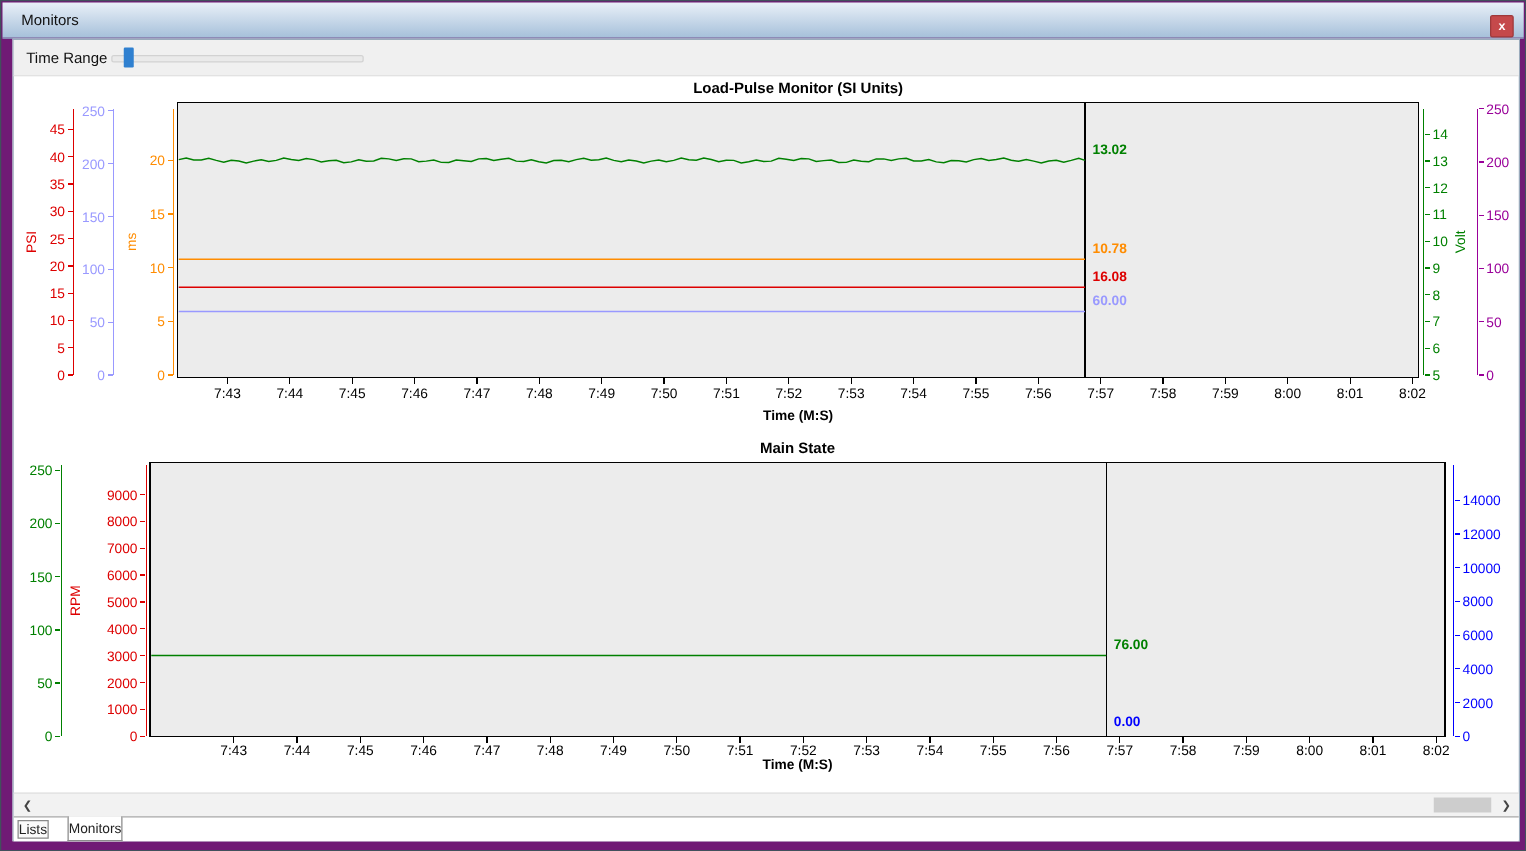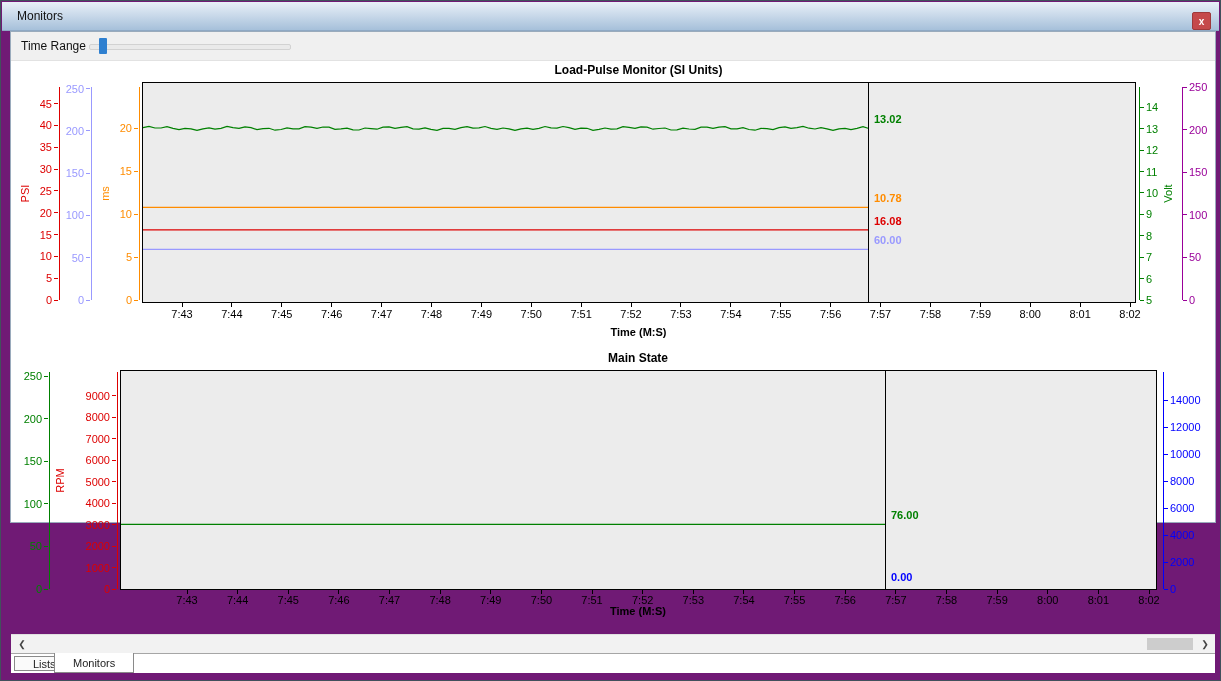--- a/index.html
+++ b/index.html
@@ -5,21 +5,21 @@
   html,body{margin:0;padding:0;}
   body{width:1221px;height:681px;position:relative;overflow:hidden;
        font-family:"Liberation Sans",sans-serif;background:#d4dde6;}
   .window{position:absolute;inset:0;background:#701a75;border:1px solid #42505c;box-sizing:border-box;}
   .titlebar{position:absolute;left:1px;top:1px;right:1px;height:29px;
             background:linear-gradient(#e9f0f8,#a6c0da);border-bottom:1px solid #8fa9c4;box-sizing:border-box;}
   .title-text{position:absolute;left:15px;top:7px;font-size:12px;color:#111;}
   .close-btn{position:absolute;right:8px;top:10px;width:19px;height:18px;background:#c5494b;
              border:1px solid #9e393b;border-radius:2px;color:#fff;font-size:10px;font-weight:bold;
              display:flex;align-items:center;justify-content:center;box-sizing:border-box;cursor:default;}
-  .content{position:absolute;left:9px;top:30px;width:1206px;height:492px;background:#fff;
+  .content{position:absolute;left:9px;top:30px;width:1206px;height:642px;background:#fff;
            border:1px solid #9aabbc;box-sizing:border-box;}
   .timebar{position:absolute;left:0;top:0;right:0;height:28px;background:#f0f0f0;border-bottom:1px solid #e2e2e2;}
   .timebar-label{position:absolute;left:10px;top:7px;font-size:12px;color:#111;}
   .slider{position:absolute;left:78px;top:0;width:215px;height:28px;}
   .slider-track{position:absolute;left:0;top:12px;width:200px;height:4px;background:#eaeaea;
                 border:1px solid #d2d2d2;border-radius:2px;}
   .slider-thumb{position:absolute;left:10px;top:6px;width:8px;height:16px;background:#2f80d0;border-radius:1px;}
   #charts{position:absolute;inset:0;}
   svg text{font-family:"Liberation Sans",sans-serif;}
   .tick{font-size:11px;}
@@ -28,21 +28,21 @@
   .xlabel{font-size:11px;font-weight:bold;fill:#000;}
   .vlabel{font-size:11px;font-weight:bold;}
   .hscroll{position:absolute;left:0;right:0;top:602px;height:19px;background:#f2f2f2;border-top:1px solid #e0e0e0;box-sizing:border-box;}
   .sarrow{position:absolute;top:0;width:18px;height:18px;display:flex;align-items:center;justify-content:center;
           font-size:9px;color:#444;}
   .sarrow.left{left:2px;}
   .sarrow.right{right:1px;}
   .sthumb{position:absolute;right:22px;top:3px;width:46px;height:12px;background:#cdcdcd;}
   .tabbar{position:absolute;left:0;right:0;top:621px;height:20px;background:#fff;border-top:1px solid #a6a6a6;box-sizing:border-box;}
   .tab{position:absolute;font-size:11px;color:#222;display:flex;align-items:center;
-       padding:0 18px;border:1px solid #8a8a8a;background:#fafafa;box-sizing:border-box;}
+       padding:0 0;border:1px solid #8a8a8a;background:#fafafa;box-sizing:border-box;}
   .tab.inactive{left:3px;top:2px;height:15px;}
   .tab.active{left:43px;top:-1px;height:20px;background:#fff;border-top:none;z-index:2;}
 </style>
 </head>
 <body>
 
 <div class="window">
   <div class="titlebar">
     <span class="title-text">Monitors</span>
     <div class="close-btn">x</div>

